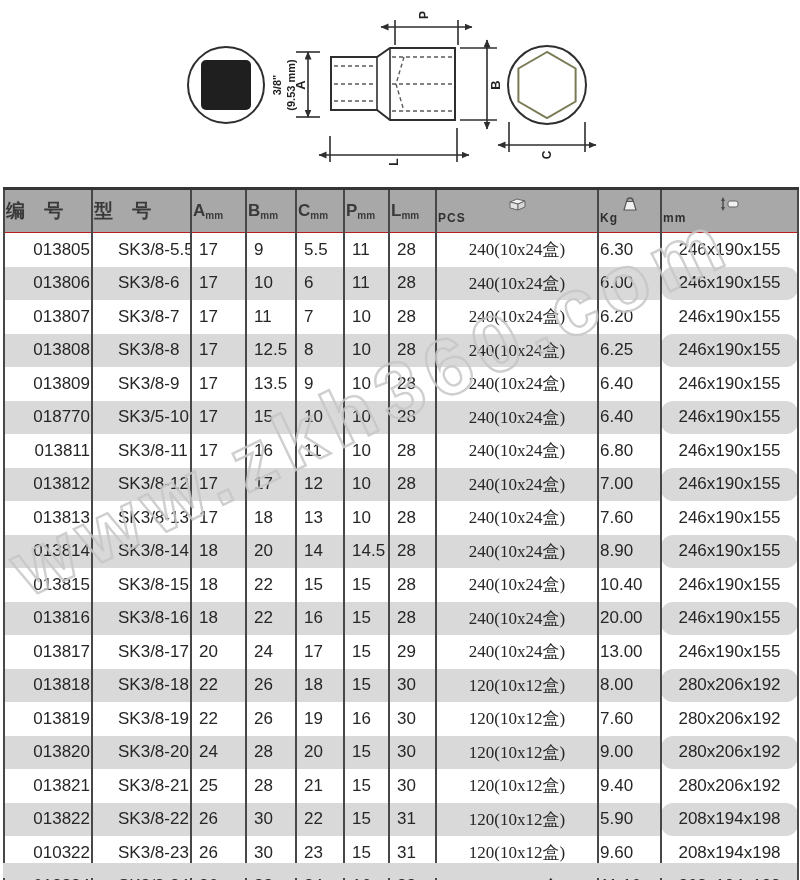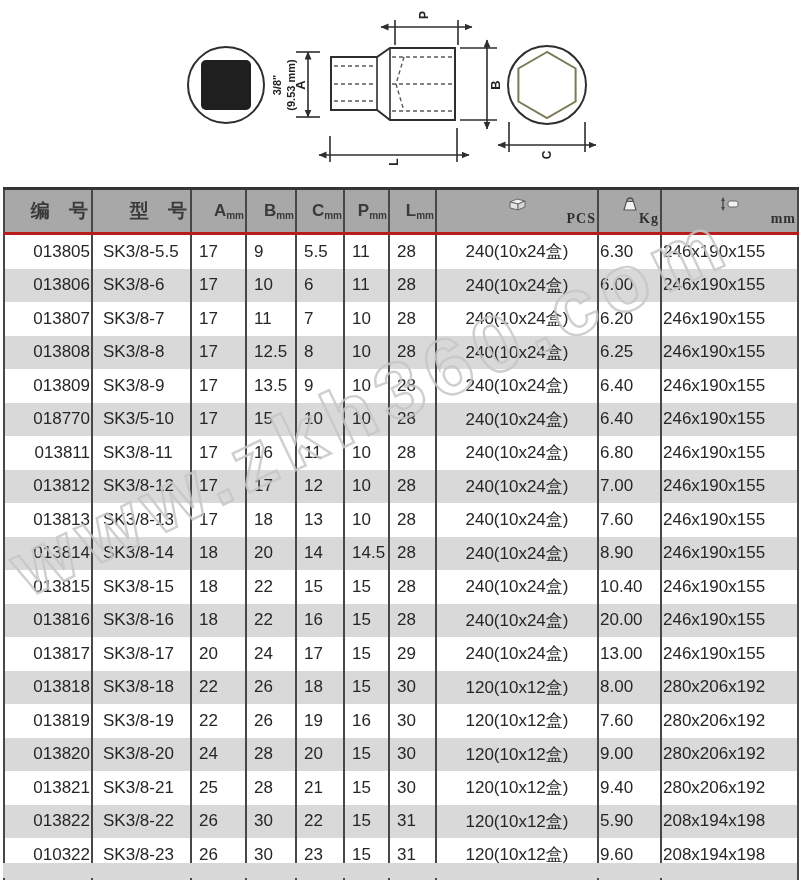--- a/index.html
+++ b/index.html
@@ -23,37 +23,37 @@
     border-collapse:collapse; table-layout:fixed;
     border-left:2px solid #474747; border-right:2px solid #474747;
     border-top:3px solid #353535; border-bottom:3px solid #353535;
   }
   .spec-table th, .spec-table td {
     border-left:2px solid #474747; border-right:2px solid #474747;
     overflow:hidden; white-space:nowrap;
   }
   .spec-table thead th {
     background:#a8a8a8; height:40px; color:#333;
-    text-align:right; vertical-align:middle;
-    border-bottom:3px solid #b91c1c;
+    text-align:left; vertical-align:middle;
+    border-bottom:1px solid #b91c1c;
   }
   .th-cn { font-size:19px; font-weight:bold; letter-spacing:2px; word-spacing:10px; color:#3a3a3a; }
   .dim-main { font-size:17px; color:#3a3a3a; }
   .dim-sub  { font-size:10px; color:#3a3a3a; position:relative; top:3px; }
-  .th-icon-label { font-size:14px; color:#303030; letter-spacing:1px; line-height:13px;font-family:Liberation Serif, serif; }
+  .th-icon-label { font-size:12px; color:#303030; letter-spacing:1px; line-height:13px; }
   .th-icon { display:block; margin:0 auto 1px auto; }
 
   .spec-table tbody td { height:31.5px; font-size:17px; color:#262626; background:#ffffff; vertical-align:middle; }
   .spec-table tbody tr:nth-child(even) td { background:#d9d9d9; }
   .c-id     { text-align:right; }
-  .c-model  { text-align:left; padding-left:10px; }
+  .c-model  { text-align:left; padding-left:25px; }
   .c-dim    { text-align:left; padding-left:7px; font-size:16px; }
-  .c-pcs    { text-align:center; font-size:16px; }
+  .c-pcs    { text-align:center; font-size:16px;font-family:Liberation Serif, serif; }
   .c-kg     { padding-right:8px; }
-  .c-carton { text-align:left; font-size:16px; }
+  .c-carton { text-align:center; font-size:16px;border-radius:12px; }
 
   
   .watermark { position:absolute; left:0; top:0; width:800px; height:880px; pointer-events:none; }
   .watermark text {
     font-family:"Liberation Sans",sans-serif; font-weight:bold; font-size:80px;
     fill:none; stroke-width:2.4; letter-spacing:3px; opacity:0.85;
   }
 
   
   .bottom-bar { position:absolute; left:3px; top:863px; width:794px; height:15px; background:#d8d8d8; }

